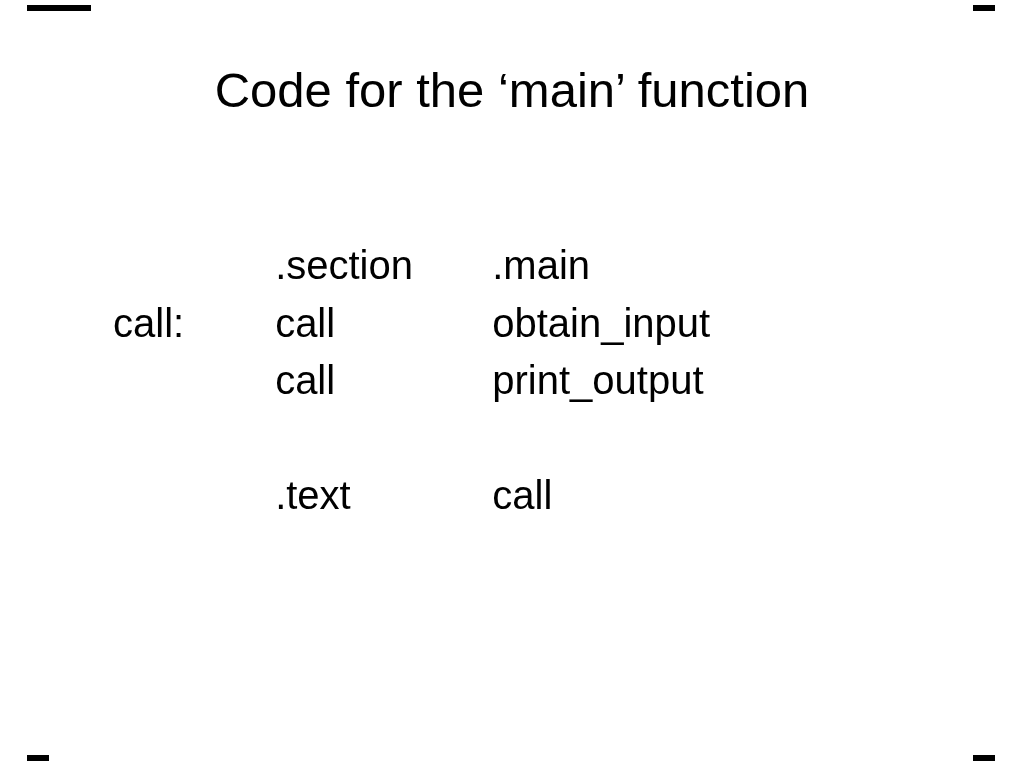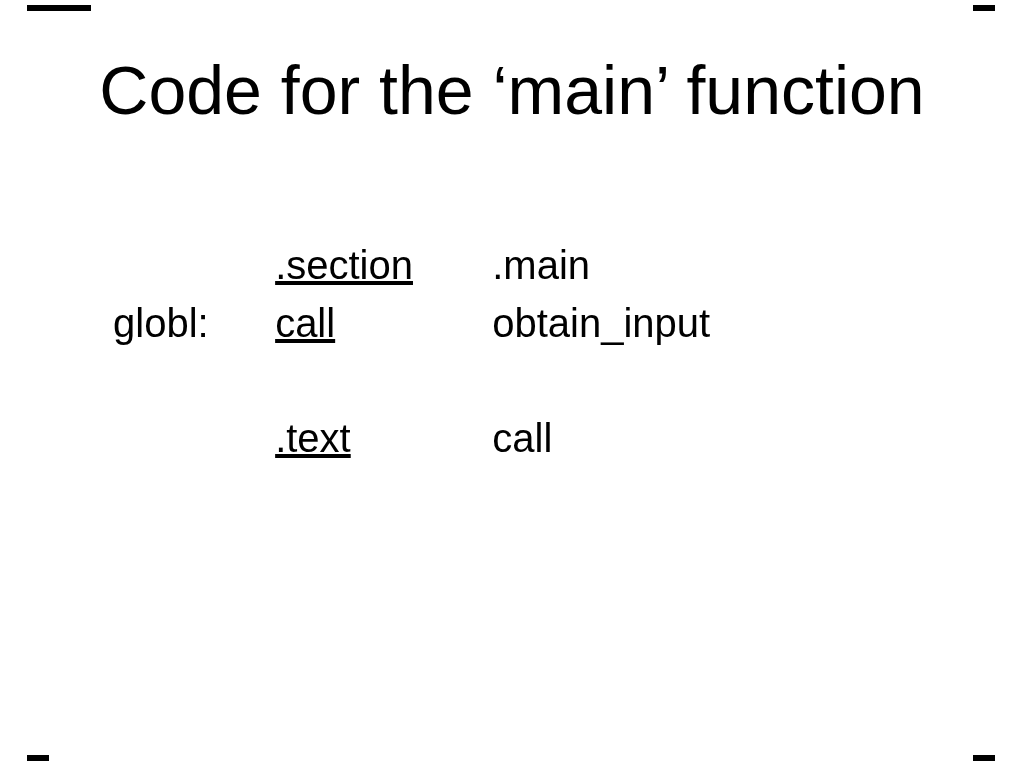--- a/index.html
+++ b/index.html
@@ -18,21 +18,21 @@
     color: #000000;
     font-family: "Liberation Sans", sans-serif;
   }
   .slide-title {
     position: absolute;
     top: 52px;
     left: 0;
     width: 1024px;
     height: 76px;
     line-height: 76px;
-    font-size: 68px;
+    font-size: 49px;
     font-weight: 400;
     text-align: center;
     white-space: nowrap;
   }
   .code-block {
     position: absolute;
     top: 237px;
     left: 113px;
     font-size: 40px;
     font-weight: 400;
@@ -40,21 +40,21 @@
   .code-row {
     height: 57.5px;
     line-height: 57.5px;
     white-space: nowrap;
   }
   .col {
     display: inline-block;
     vertical-align: top;
   }
   .col-label   { width: 151px; }
-  .col-opcode  { width: 206px; text-decoration: underline; }
+  .col-opcode  { width: 206px; }
   .col-operand { }
   .corner-mark {
     position: absolute;
     height: 6px;
     background: #000000;
   }
   .corner-tl { left: 27px;  top: 5px;   width: 64px; }
   .corner-tr { left: 973px; top: 5px;   width: 22px; }
   .corner-bl { left: 27px;  top: 755px; width: 22px; }
   .corner-br { left: 973px; top: 755px; width: 22px; }
@@ -73,26 +73,31 @@
 
   <div class="code-block">
 
       <div class="code-row">
         <span class="col col-label"></span>
         <span class="col col-opcode">.section</span>
         <span class="col col-operand">.main</span>
       </div>
 
       <div class="code-row">
-        <span class="col col-label">globl:</span>
+        <span class="col col-label">call:</span>
         <span class="col col-opcode">call</span>
         <span class="col col-operand">obtain_input</span>
       </div>
 
 
+      <div class="code-row">
+        <span class="col col-label"></span>
+        <span class="col col-opcode">call</span>
+        <span class="col col-operand">print_output</span>
+      </div>
 
 
       <div class="code-row">
         <span class="col col-label"></span>
         <span class="col col-opcode"></span>
         <span class="col col-operand"></span>
       </div>
 
       <div class="code-row">
         <span class="col col-label"></span>

